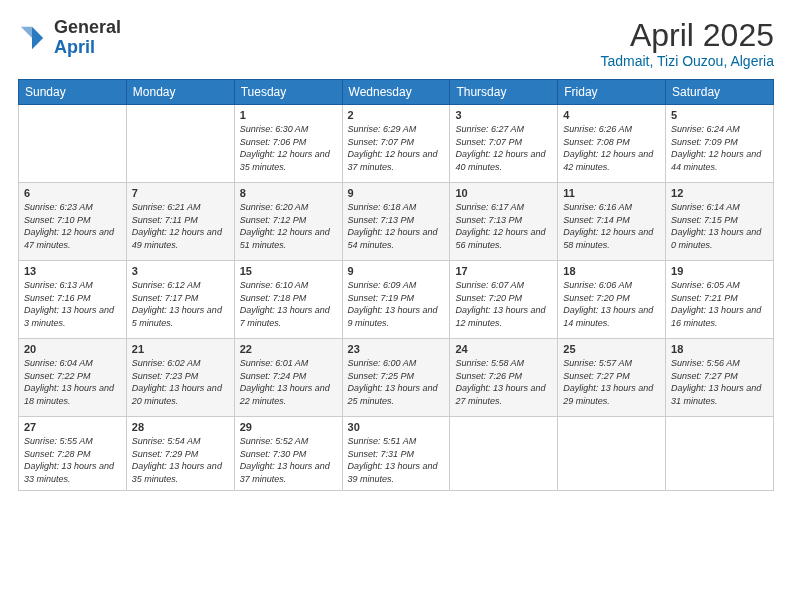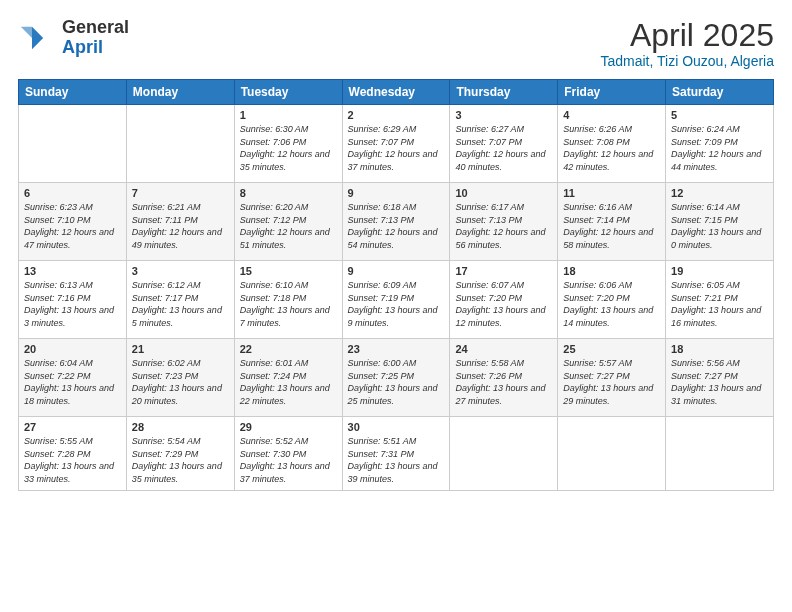--- a/index.html
+++ b/index.html
@@ -18,21 +18,21 @@
     }
     .header {
       display: flex;
       justify-content: space-between;
       align-items: flex-start;
       margin-bottom: 10px;
     }
     .logo {
       display: flex;
       align-items: center;
-      gap: 16px;
+      gap: 8px;
     }
     .logo-text {
       font-size: 18px;
       font-weight: bold;
       line-height: 1.1;
     }
     .logo-general { color: #333; }
     .logo-blue { color: #1a6bb5; }
     .logo-icon {
       width: 28px;
@@ -54,21 +54,21 @@
     }
     .calendar {
       width: 100%;
       border-collapse: collapse;
       border: 1px solid #ccc;
     }
     .calendar th {
       background: #2a7abf;
       color: #fff;
       font-size: 12px;
-      font-weight: bold;
+      font-weight: normal;
       padding: 5px 6px;
       text-align: left;
       border: 1px solid #1a5a9f;
     }
     .calendar td {
       vertical-align: top;
       border: 1px solid #ccc;
       padding: 4px 5px;
       font-size: 9.5px;
       color: #333;

